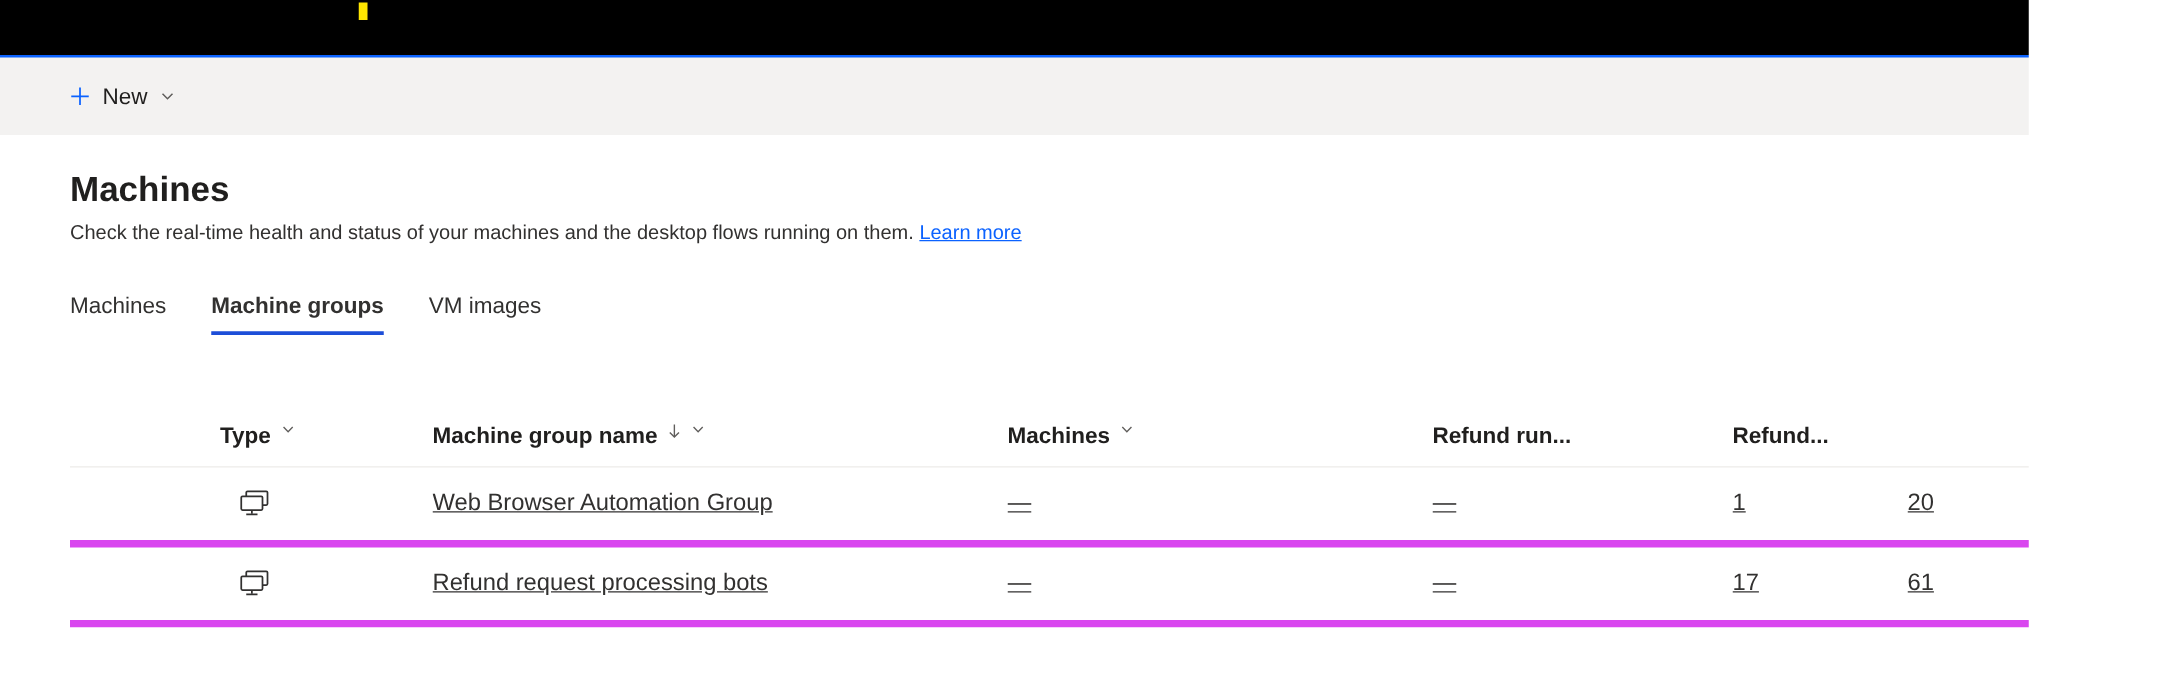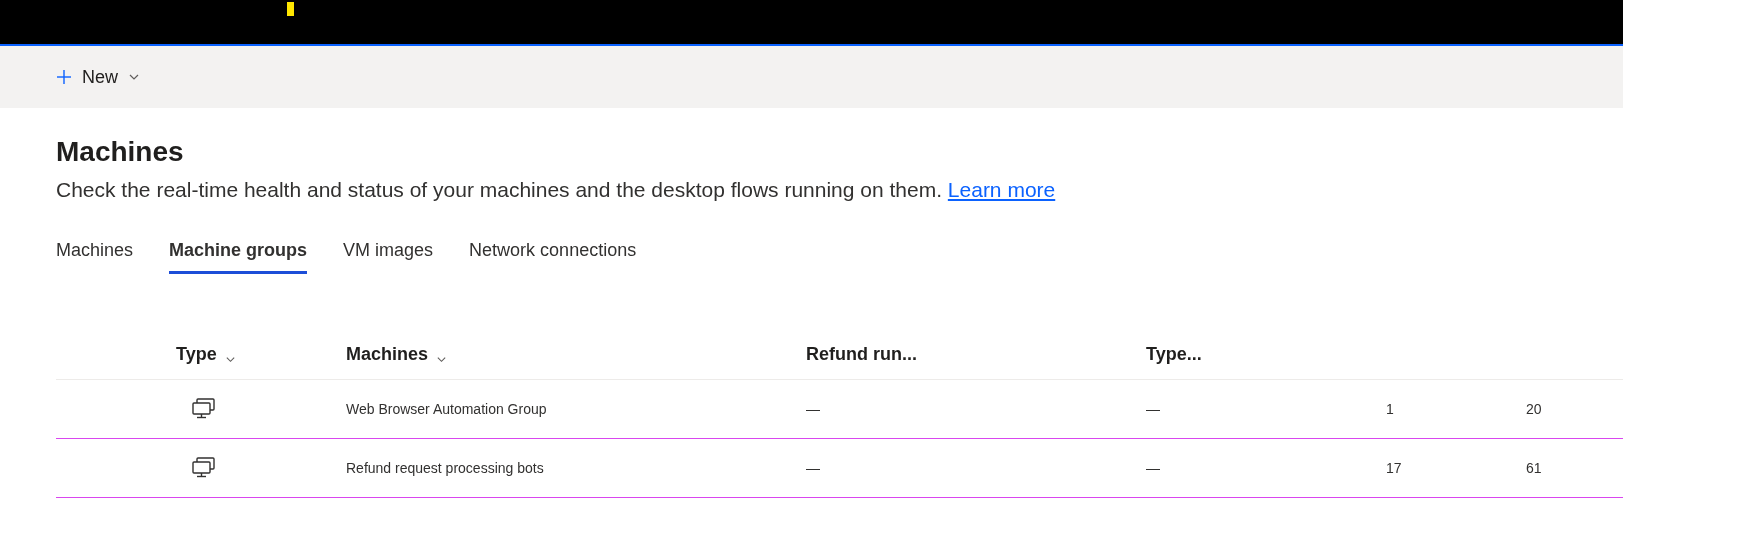--- a/index.html
+++ b/index.html
@@ -9,41 +9,41 @@
   .blackbar { height: 44px; background:#000; position:relative; }
   .yellow-marker { position:absolute; top:2px; left:287px; width:7px; height:14px; background:#ffe600; }
 
   .toolbar { height:64px; border-top:2px solid #0b62ff; background:#f3f2f1; display:flex; align-items:center; padding:0 18px 0 56px; }
   .new-btn { display:inline-flex; align-items:center; gap:10px; font-size:18px; color:#201f1e; cursor:pointer; }
   .new-btn svg.plus { stroke:#0b62ff; }
   .chev { display:inline-flex; }
 
   .content { padding: 28px 0 0 56px; }
   h1.pagetitle { margin:0; font-size:28px; font-weight:600; color:#201f1e; }
-  .subtitle { margin-top:10px; font-size:21px; color:#323130; }
+  .subtitle { margin-top:10px; font-size:16px; color:#323130; }
   .subtitle a { color:#0b62ff; text-decoration:underline; }
 
   .tabs { display:flex; gap:36px; margin-top:38px; font-size:18px; color:#323130; }
   .tab { padding-bottom:10px; cursor:pointer; white-space:nowrap; }
   .tab.active { font-weight:600; border-bottom:3px solid #1d4ed8; }
 
   .table { margin-top:60px; }
   .thead, .trow { display:grid; grid-template-columns:
       120px   
       170px  
       460px  
       340px  
       240px  
       140px  
       140px  
     ; align-items:center; }
   .thead { font-size:18px; font-weight:600; color:#201f1e; padding:10px 0 14px 0; border-bottom:1px solid #edebe9; }
-  .th { display:flex; align-items:flex-end; gap:8px; white-space:nowrap; overflow:hidden; text-overflow:ellipsis; }
+  .th { display:flex; align-items:flex-start; gap:8px; white-space:nowrap; overflow:hidden; text-overflow:ellipsis; }
   .th .label { overflow:hidden; text-overflow:ellipsis; }
-  .trow { padding:18px 0; border-bottom:1px solid #d946ef; font-size:14px; color:#323130; }
+  .trow { padding:18px 0; border-bottom:6px solid #d946ef; font-size:19px; color:#323130;text-decoration:underline; }
   .td { white-space:nowrap; overflow:hidden; text-overflow:ellipsis; }
   .type-cell { display:flex; justify-content:flex-start; padding-left:16px; }
   .dash { color:#323130; }
 
   .num { text-align:left; }
 
   .groupicon svg { display:block; }
 </style>
 </head>
 <body>
@@ -72,44 +72,53 @@
   <div class="content">
     <h1 class="pagetitle">Machines</h1>
     <div class="subtitle">
       <span>Check the real-time health and status of your machines and the desktop flows running on them. </span><a href="#">Learn more</a>
     </div>
 
     <div class="tabs">
       <div class="tab">Machines</div>
       <div class="tab active">Machine groups</div>
       <div class="tab">VM images</div>
-      <div class="tab">Network connections</div>
     </div>
 
     <div class="table">
 
       <div class="thead">
         <div></div>
         <div class="th">
           <span class="label">Type</span>
+          <svg width="11" height="11" viewBox="0 0 12 12" fill="none" stroke="#605e5c" stroke-width="1.2">
+              <polyline points="2,4 6,8 10,4"></polyline>
+            </svg>
+        </div>
+        <div class="th">
+          <span class="label">Machine group name</span>
+          <svg width="11" height="14" viewBox="0 0 12 14" fill="none" stroke="#605e5c" stroke-width="1.2">
+              <line x1="6" y1="1" x2="6" y2="12"></line>
+              <polyline points="2,8 6,12 10,8"></polyline>
+            </svg>
           <svg width="11" height="11" viewBox="0 0 12 12" fill="none" stroke="#605e5c" stroke-width="1.2">
               <polyline points="2,4 6,8 10,4"></polyline>
             </svg>
         </div>
         <div class="th">
           <span class="label">Machines</span>
           <svg width="11" height="11" viewBox="0 0 12 12" fill="none" stroke="#605e5c" stroke-width="1.2">
               <polyline points="2,4 6,8 10,4"></polyline>
             </svg>
         </div>
         <div class="th">
           <span class="label">Refund run...</span>
         </div>
         <div class="th">
-          <span class="label">Type...</span>
+          <span class="label">Refund...</span>
         </div>
       </div>
 
       <div class="trow">
         <div></div>
         <div class="td type-cell">
           <span class="groupicon">
             <svg width="24" height="22" viewBox="0 0 24 22" fill="none" stroke="#323130" stroke-width="1.4">
               <rect x="5" y="1" width="17" height="11" rx="1"></rect>
               <rect x="1" y="5" width="17" height="11" rx="1" fill="#fff"></rect>

